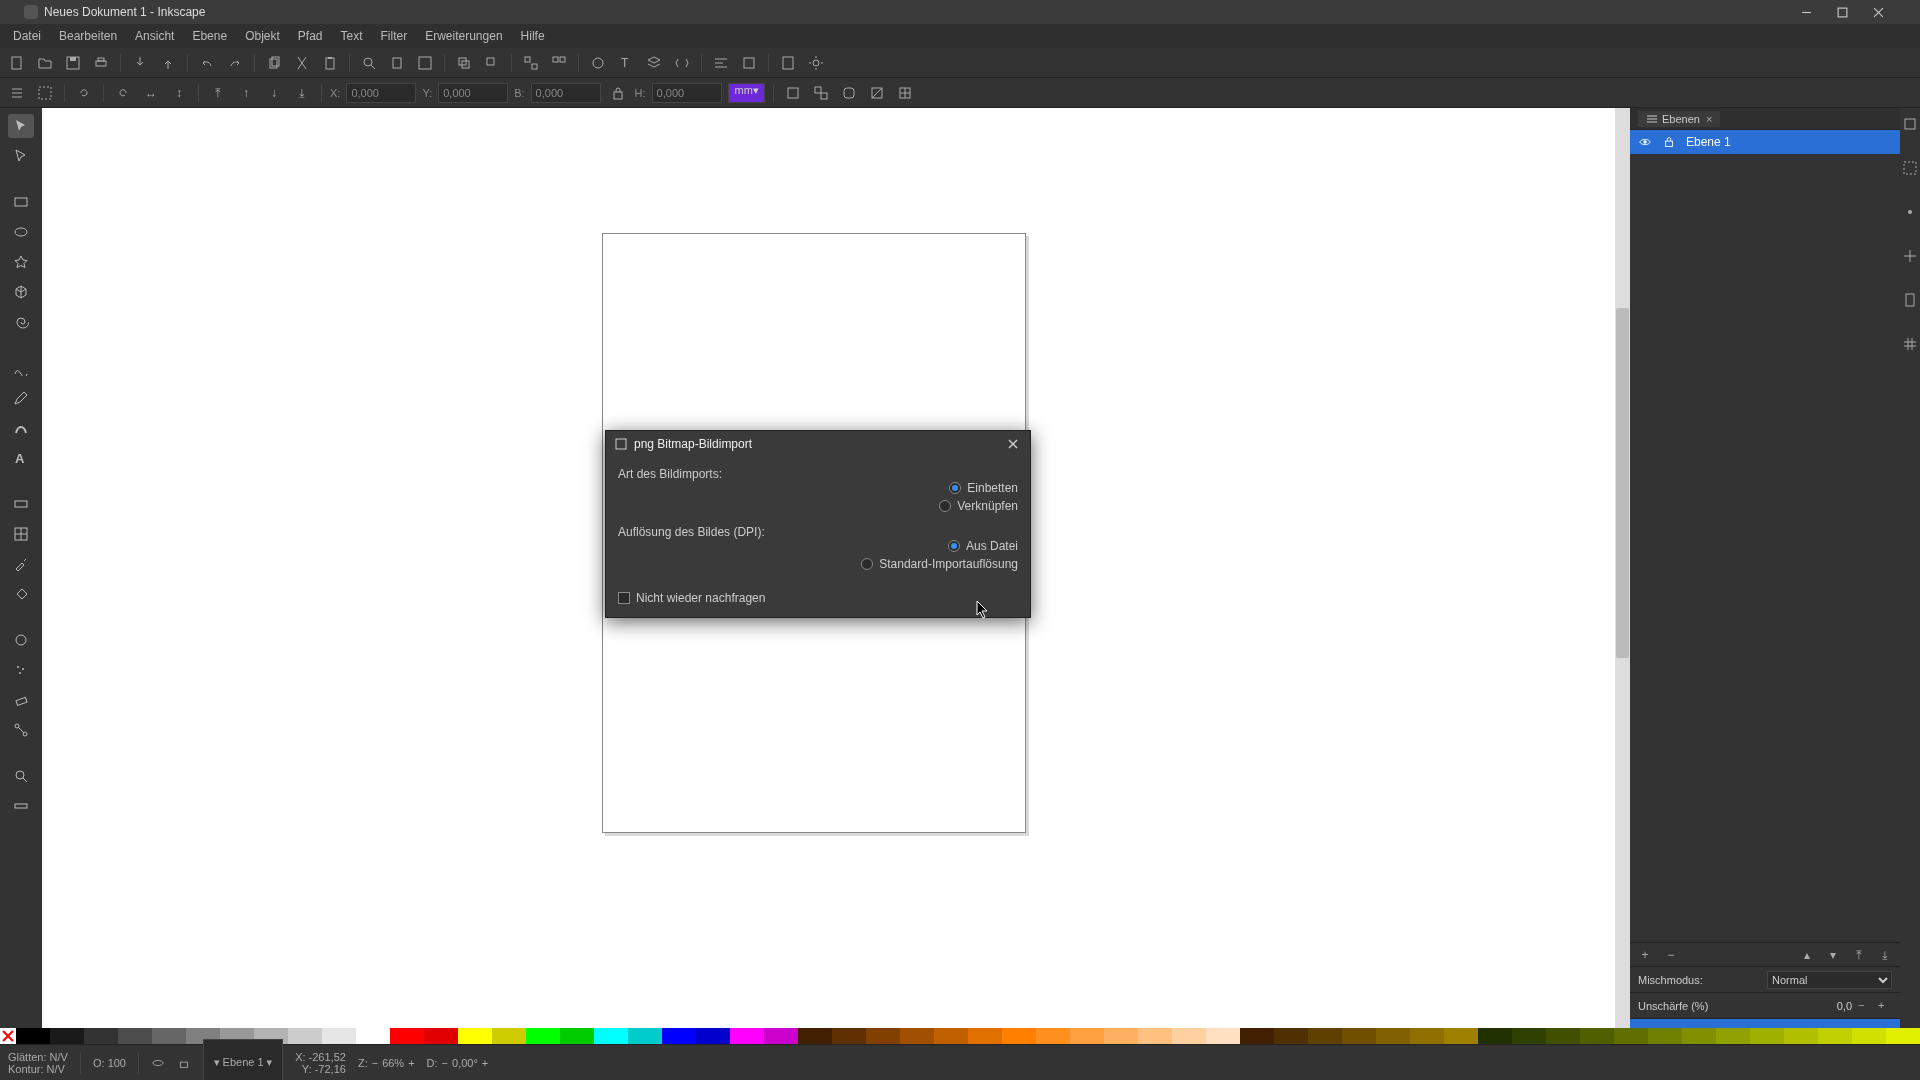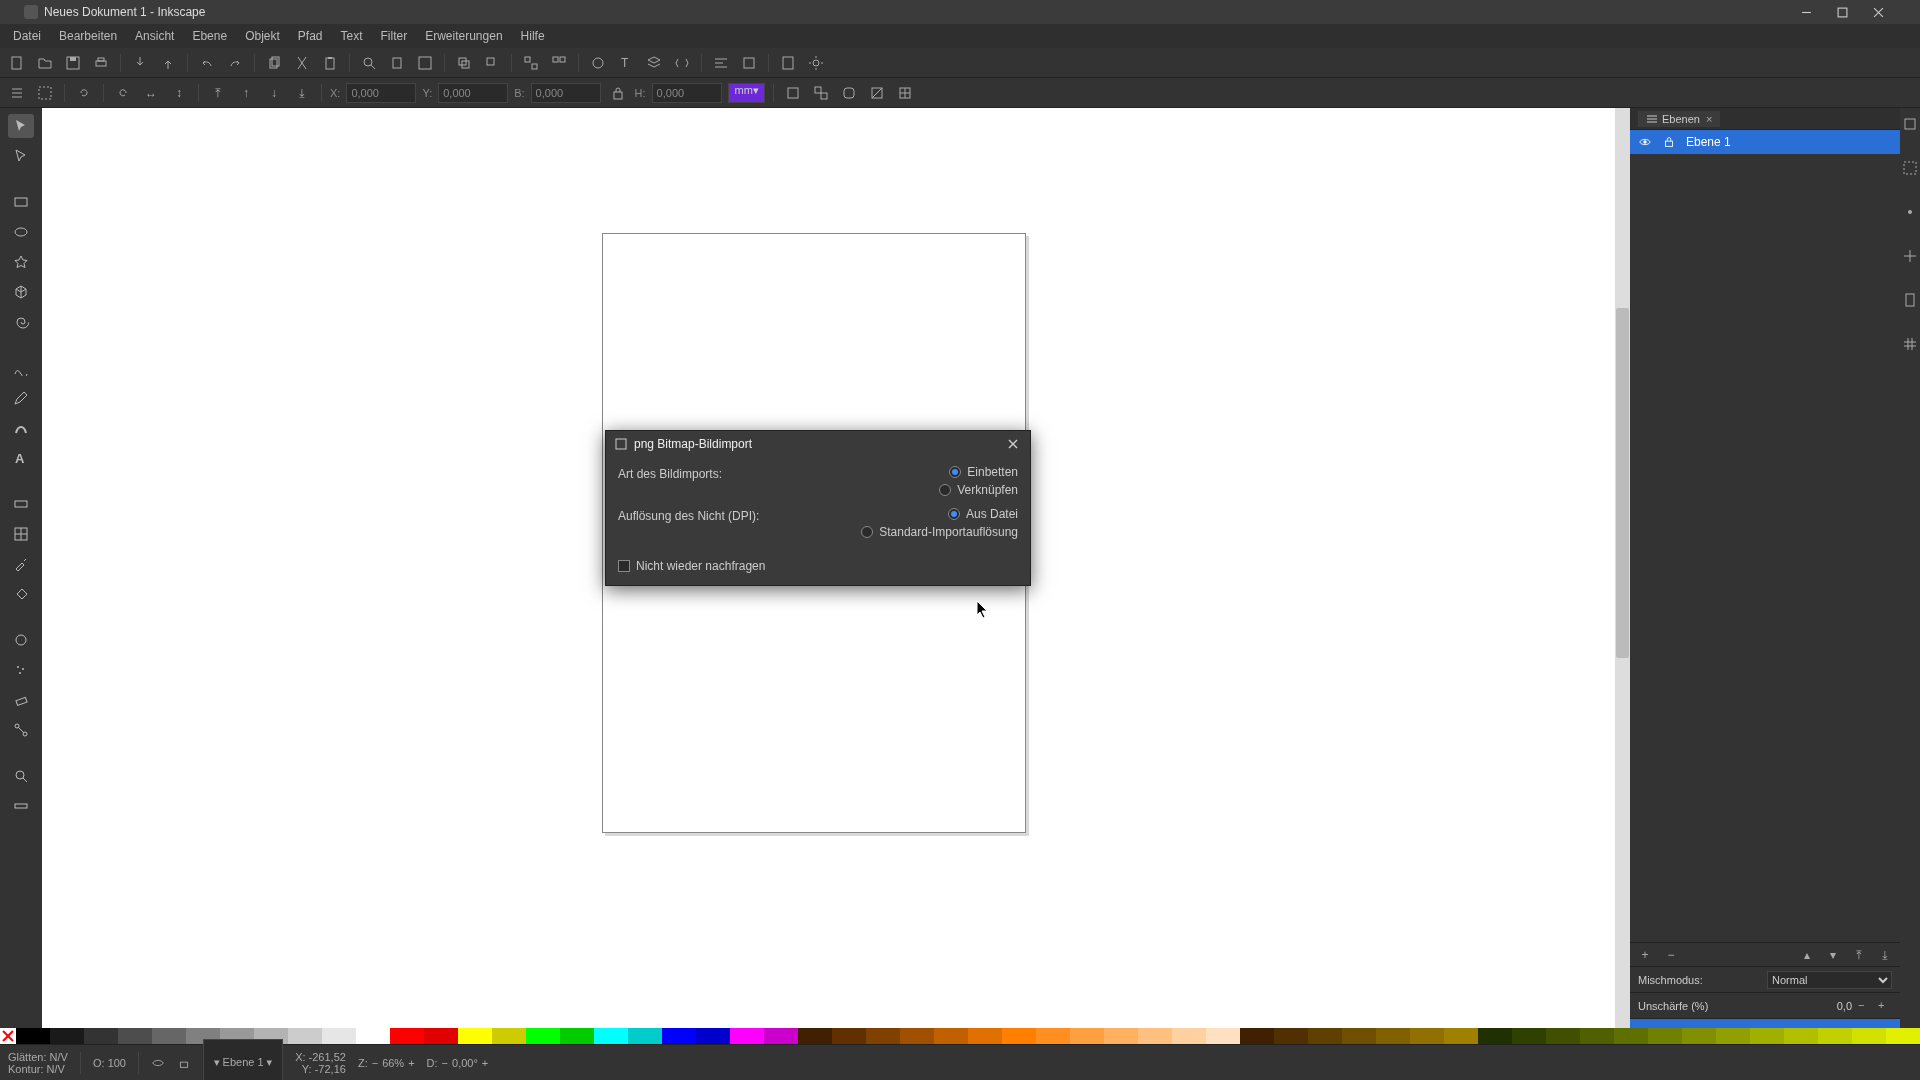--- a/index.html
+++ b/index.html
@@ -76,21 +76,21 @@
 .palette .noX::after { content:''; position:absolute; left:1px; right:1px; top:7px; height:2px; background:red; transform: rotate(-45deg); }
 .palette .sw { flex:1; height:16px; }
 
 
 .dialog { position:absolute; left:605px; top:430px; width:426px; background:#3a3a3a; border:1px solid #222; box-shadow:0 4px 18px rgba(0,0,0,0.6); color:#ddd; }
 .dialog .dtitle { height:26px; display:flex; align-items:center; padding:0 8px; background:#3a3a3a; }
 .dialog .dtitle .ic { width:14px; height:14px; margin-right:6px; color:#ccc; }
 .dialog .dtitle .t { flex:1; font-size:12px; color:#eee; }
 .dialog .dtitle .close { width:18px; height:18px; color:#ccc; display:flex; align-items:center; justify-content:center; }
 .dialog .body { padding: 8px 12px 12px 12px; }
-.dialog .row { display:flex; margin-bottom: 10px; }
+.dialog .row { display:flex; margin-bottom: 10px; flex-direction: column; }
 .dialog .row .rl { width: 208px; color:#ccc; font-size:12px; padding-top:2px; }
 .dialog .row .rr { flex:1; display:flex; flex-direction:column; gap:4px; align-items:flex-end; }
 .dialog .row .rr.left { align-items:flex-start; }
 .dialog .opt { display:flex; align-items:center; gap:6px; font-size:12px; color:#ccc; }
 .dialog .radio { width:12px; height:12px; border-radius:50%; border:1px solid #888; display:flex; align-items:center; justify-content:center; background:#2a2a2a; }
 .dialog .radio.sel::after { content:''; width:6px; height:6px; border-radius:50%; background:#3a8fff; }
 .dialog .chk { width:12px; height:12px; border:1px solid #888; background:#2a2a2a; }
 .dialog .btns { display:flex; justify-content:flex-end; gap:8px; margin-top:8px; }
 .dialog .btn { min-width:80px; height:24px; background:#4b4b4b; border:1px solid #2a2a2a; color:#eee; display:flex; align-items:center; justify-content:center; font-size:12px; }
 
@@ -698,21 +698,21 @@
             <span class="radio sel"></span>
             <span>Einbetten</span>
           </label>
         <label class="opt">
             <span class="radio"></span>
             <span>Verknüpfen</span>
           </label>
       </div>
     </div>
     <div class="row">
-      <div class="rl">Auflösung des Nicht (DPI):</div>
+      <div class="rl">Auflösung des Bildes (DPI):</div>
       <div class="rr">
         <label class="opt">
             <span class="radio sel"></span>
             <span>Aus Datei</span>
           </label>
         <label class="opt">
             <span class="radio"></span>
             <span>Standard-Importauflösung</span>
           </label>
       </div>

